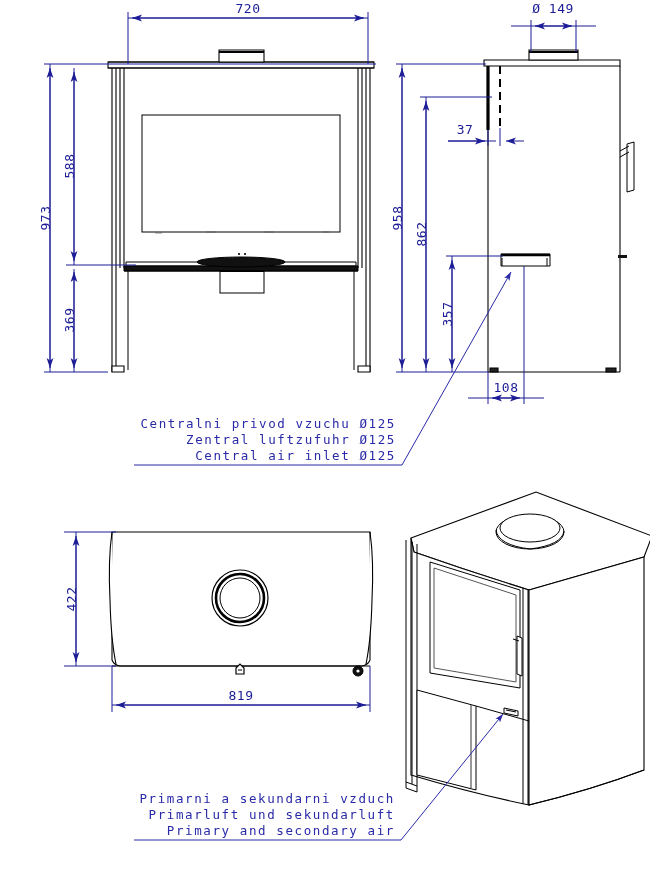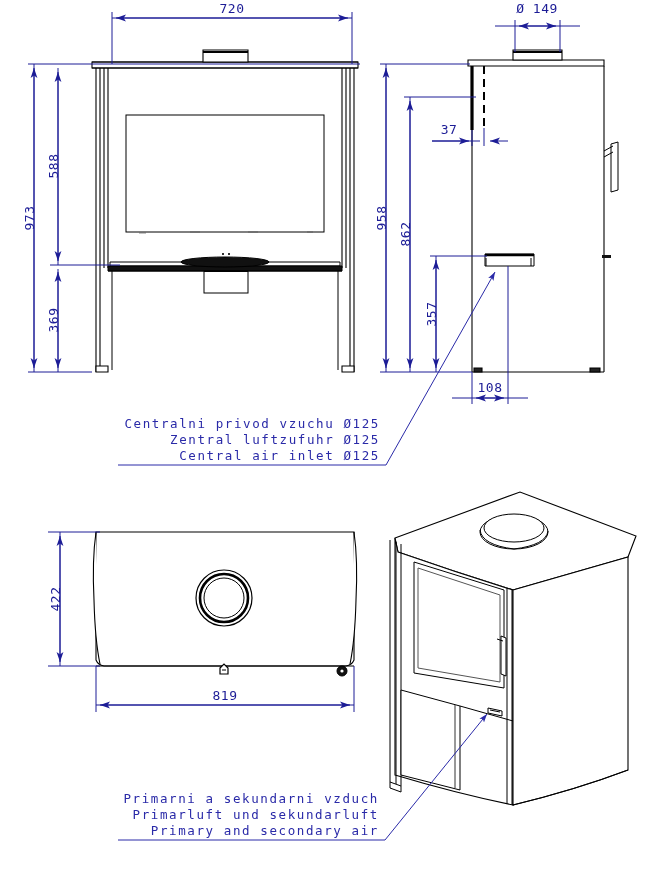--- a/index.html
+++ b/index.html
@@ -1,18 +1,18 @@
 <!DOCTYPE html>
 <html><head>
 <meta charset="utf-8">
 <style>
   html,body{margin:0;padding:0;background:#ffffff;}
   body{width:650px;height:870px;overflow:hidden;
        font-family:"DejaVu Sans Mono","Liberation Mono",monospace;}
-  #stage{position:relative;width:536px;height:870px;}
+  #stage{position:relative;width:536px;height:870px;margin-left:16px;}
   svg{display:block;}
   .dimtxt{fill:#1c1c96;font-family:"DejaVu Sans Mono","Liberation Mono",monospace;
           font-size:13px;letter-spacing:0.5px;}
   .calltxt{fill:#2a2aa8;font-family:"DejaVu Sans Mono","Liberation Mono",monospace;
            font-size:12.5px;letter-spacing:1.6px;}
 </style>
 </head>
 <body>
 
 <div id="stage">

